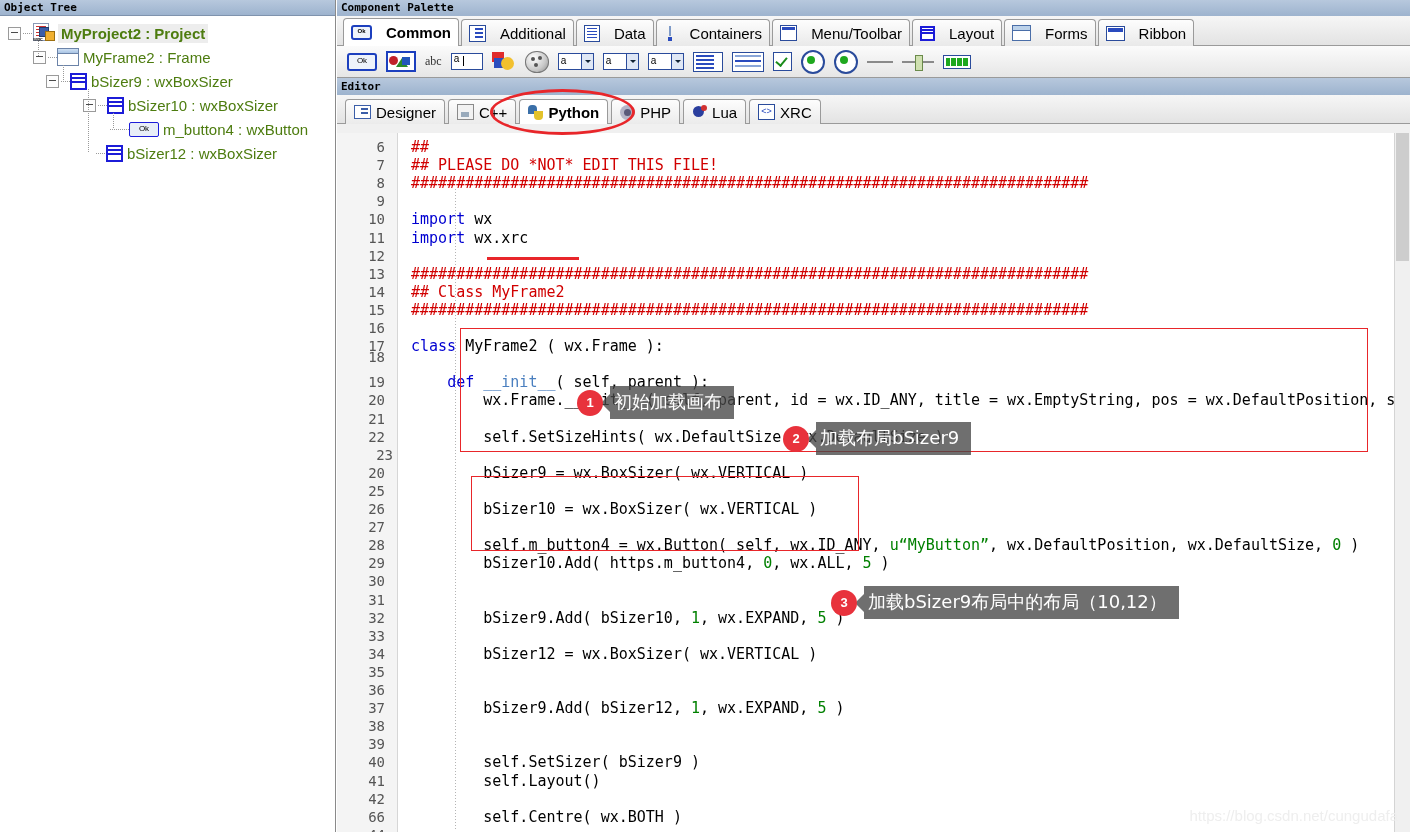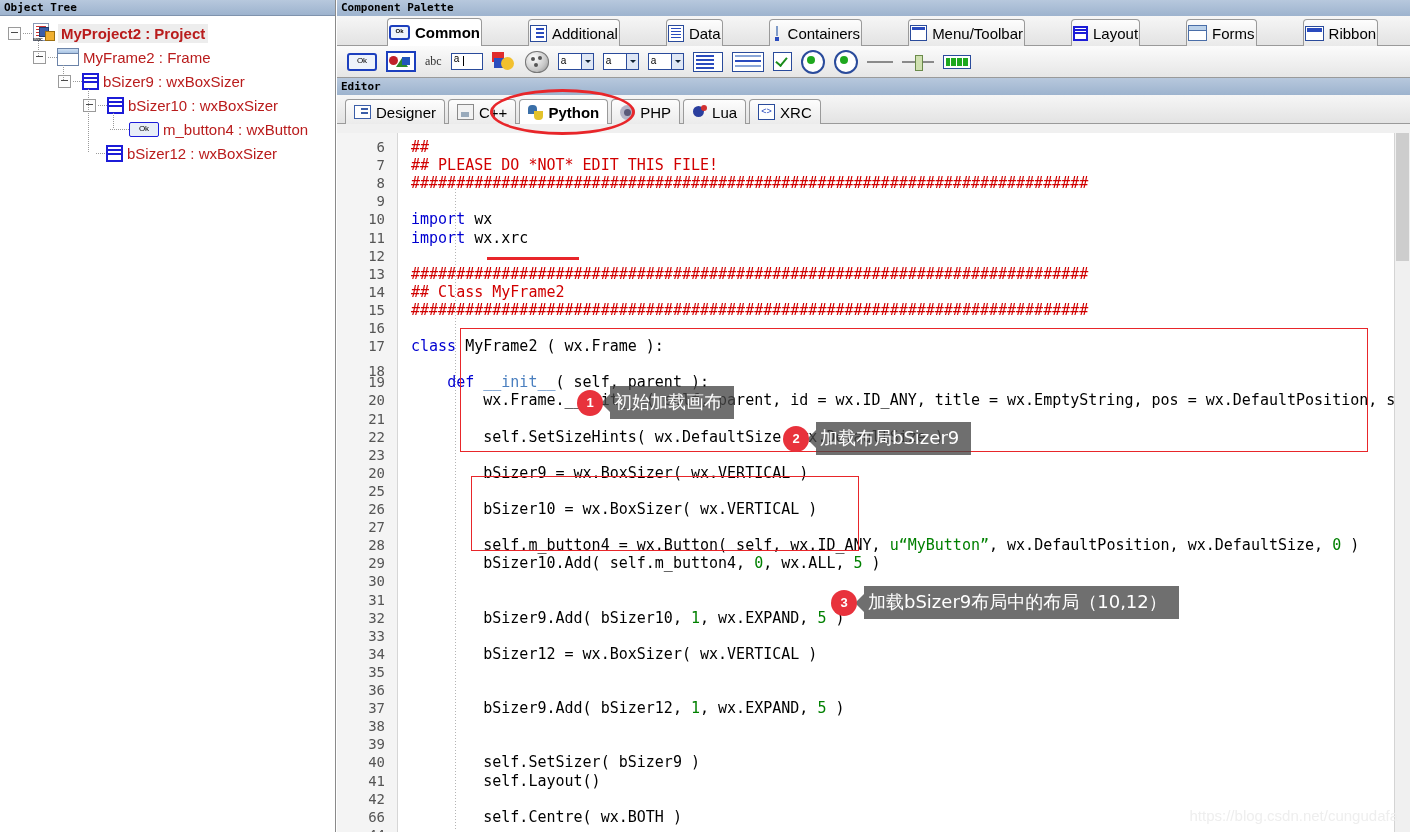--- a/index.html
+++ b/index.html
@@ -36,21 +36,21 @@
   }
   .tree-expander:before{
     content:"";position:absolute;left:2px;right:2px;top:4px;height:1px;background:#4a4a4a;
   }
   .dotted-h{
     width:9px;height:1px;flex:0 0 auto;
     background-image:linear-gradient(to right,#9a9a9a 50%,transparent 50%);
     background-size:2px 1px;
   }
   .tree-label{
-    font-size:15px;color:#b91c1c;margin-left:4px;letter-spacing:0px;
+    font-size:15px;color:#4d7c0f;margin-left:4px;letter-spacing:0px;
   }
   .tree-label.root{font-weight:bold;background:#ededed;padding:1px 3px;}
   
   .ic{flex:0 0 auto;display:inline-block;position:relative;}
   .ic-project{width:22px;height:20px;}
   .ic-project .p1{position:absolute;left:1px;top:0;width:14px;height:16px;background:#fff;border:1px solid #8a98b5;}
   .ic-project .p1 i{position:absolute;left:2px;top:2px;right:2px;height:1px;background:#c33;box-shadow:0 3px 0 #c33,0 6px 0 #c33,0 9px 0 #c33;}
   .ic-project .p2{position:absolute;left:7px;top:4px;width:8px;height:8px;background:#3b5ea8;border:1px solid #203a6d;}
   .ic-project .p3{position:absolute;left:13px;top:8px;width:8px;height:8px;background:#f0b030;border:1px solid #9c6f10;}
   .ic-project .wxr{position:absolute;left:1px;top:13px;font-size:5px;font-weight:bold;color:#333;letter-spacing:-0.5px;font-family:"Liberation Sans",sans-serif;}
@@ -69,26 +69,26 @@
     background:linear-gradient(to bottom,#b7c8dd 0%,#9db3ce 100%);
     font-family:"DejaVu Sans Mono","Liberation Mono",monospace;
     font-size:11px;font-weight:bold;color:#000;padding-left:4px;box-sizing:border-box;
   }
   #palette-tabs{
     height:30px;display:flex;align-items:flex-end;
     background:linear-gradient(to bottom,#f6f6f6,#e3e3e3);
     padding-left:6px;border-bottom:1px solid #9a9a9a;box-sizing:border-box;
   }
   .ptab{
-    height:27px;display:flex;align-items:center;gap:5px;
-    padding:0 1px;margin-right:2px;
+    height:27px;display:flex;align-items:center;gap:14px;
+    padding:0 7px;margin-right:2px;
     border:1px solid #9a9a9a;border-bottom:none;
     border-radius:4px 4px 0 0;
     background:linear-gradient(to bottom,#fdfdfd,#e9e9e9);
-    font-size:15px;color:#000;box-sizing:border-box;position:relative;top:1px;margin-left:44px;
+    font-size:15px;color:#000;box-sizing:border-box;position:relative;top:1px;
   }
   .ptab.active{background:#ffffff;font-weight:bold;top:1px;height:28px;}
   #palette-toolbar{
     height:32px;display:flex;align-items:center;gap:9px;padding-left:10px;
     background:linear-gradient(to bottom,#fbfbfb,#e6e6e6);
     border-bottom:1px solid #9a9a9a;box-sizing:border-box;
   }
   #editor-caption{
     height:17px;line-height:17px;
     background:linear-gradient(to bottom,#b7c8dd 0%,#9db3ce 100%);
@@ -266,21 +266,21 @@
 
     <div class="tree-row" style="padding-left:33px;">
       <span class="tree-expander"></span>
       <span class="dotted-h"></span>
       <span class="ic ic-frame">
           <i></i>
         </span>
       <span class="tree-label">MyFrame2 : Frame</span>
     </div>
 
-    <div class="tree-row" style="padding-left:58px;">
+    <div class="tree-row" style="padding-left:46px;">
       <span class="tree-expander"></span>
       <span class="dotted-h"></span>
       <span class="ic ic-sizer">
           <i></i>
           <i></i>
         </span>
       <span class="tree-label">bSizer9 : wxBoxSizer</span>
     </div>
 
     <div class="tree-row" style="padding-left:83px;">
@@ -478,32 +478,32 @@
         <div class="code-line" style="top: 41.2px;"><span class="ln">8</span><span class="ct"><span class="k-comment">###########################################################################</span></span></div>
         <div class="code-line" style="top: 59.3px;"><span class="ln">9</span><span class="ct"></span></div>
         <div class="code-line" style="top: 77.4px;"><span class="ln">10</span><span class="ct"><span class="k-kw">import</span><span> wx</span></span></div>
         <div class="code-line" style="top: 95.5px;"><span class="ln">11</span><span class="ct"><span class="k-kw">import</span><span> wx.xrc</span></span></div>
         <div class="code-line" style="top: 113.6px;"><span class="ln">12</span><span class="ct"></span></div>
         <div class="code-line" style="top: 131.7px;"><span class="ln">13</span><span class="ct"><span class="k-comment">###########################################################################</span></span></div>
         <div class="code-line" style="top: 149.8px;"><span class="ln">14</span><span class="ct"><span class="k-comment">## Class MyFrame2</span></span></div>
         <div class="code-line" style="top: 167.9px;"><span class="ln">15</span><span class="ct"><span class="k-comment">###########################################################################</span></span></div>
         <div class="code-line" style="top: 186px;"><span class="ln">16</span><span class="ct"></span></div>
         <div class="code-line" style="top: 204.1px;"><span class="ln">17</span><span class="ct"><span class="k-kw">class</span><span> MyFrame2 ( wx.Frame ):</span></span></div>
-        <div class="code-line" style="top: 229px;"><span class="ln">18</span><span class="ct"></span></div>
+        <div class="code-line" style="top: 215px;"><span class="ln">18</span><span class="ct"></span></div>
         <div class="code-line" style="top: 240.3px;"><span class="ln">19</span><span class="ct"><span>    </span><span class="k-kw">def</span><span> </span><span class="k-fn">__init__</span><span>( self, parent ):</span></span></div>
         <div class="code-line" style="top: 258.4px;"><span class="ln">20</span><span class="ct"><span>        wx.Frame.__init__ ( self, parent, id = wx.ID_ANY, title = wx.EmptyString, pos = wx.DefaultPosition, si</span></span></div>
         <div class="code-line" style="top: 276.5px;"><span class="ln">21</span><span class="ct"></span></div>
         <div class="code-line" style="top: 294.6px;"><span class="ln">22</span><span class="ct"><span>        self.SetSizeHints( wx.DefaultSize, wx.DefaultSize )</span></span></div>
-        <div class="code-line" style="top: 312.7px;"><span class="ln">23</span><span class="ct"></span></div>
+        <div class="code-line" style="top: 312.7px; margin-left: 8px;"><span class="ln">23</span><span class="ct"></span></div>
         <div class="code-line" style="top: 330.8px;"><span class="ln">20</span><span class="ct"><span>        bSizer9 = wx.BoxSizer( wx.VERTICAL )</span></span></div>
         <div class="code-line" style="top: 348.9px;"><span class="ln">25</span><span class="ct"></span></div>
         <div class="code-line" style="top: 367px;"><span class="ln">26</span><span class="ct"><span>        bSizer10 = wx.BoxSizer( wx.VERTICAL )</span></span></div>
         <div class="code-line" style="top: 385.1px;"><span class="ln">27</span><span class="ct"></span></div>
         <div class="code-line" style="top: 403.2px; padding-left: 12px;"><span class="ln">28</span><span class="ct"><span>        self.m_button4 = wx.Button( self, wx.ID_ANY, </span><span class="k-str">u“MyButton”</span><span>, wx.DefaultPosition, wx.DefaultSize, </span><span class="k-num">0</span><span> )</span></span></div>
-        <div class="code-line" style="top: 421.3px;"><span class="ln">29</span><span class="ct"><span>        bSizer10.Add( self.m_button4, </span><span class="k-num">0</span><span>, wx.ALL, </span><span class="k-num">5</span><span> )</span></span></div>
+        <div class="code-line" style="top: 421.3px;"><span class="ln">29</span><span class="ct"><span>        bSizer10.Add( https.m_button4, </span><span class="k-num">0</span><span>, wx.ALL, </span><span class="k-num">5</span><span> )</span></span></div>
         <div class="code-line" style="top: 439.4px;"><span class="ln">30</span><span class="ct"></span></div>
         <div class="code-line" style="top: 457.5px;"><span class="ln">31</span><span class="ct"></span></div>
         <div class="code-line" style="top: 475.6px;"><span class="ln">32</span><span class="ct"><span>        bSizer9.Add( bSizer10, </span><span class="k-num">1</span><span>, wx.EXPAND, </span><span class="k-num">5</span><span> )</span></span></div>
         <div class="code-line" style="top: 493.7px;"><span class="ln">33</span><span class="ct"></span></div>
         <div class="code-line" style="top: 511.8px;"><span class="ln">34</span><span class="ct"><span>        bSizer12 = wx.BoxSizer( wx.VERTICAL )</span></span></div>
         <div class="code-line" style="top: 529.9px;"><span class="ln">35</span><span class="ct"></span></div>
         <div class="code-line" style="top: 548px;"><span class="ln">36</span><span class="ct"></span></div>
         <div class="code-line" style="top: 566.1px;"><span class="ln">37</span><span class="ct"><span>        bSizer9.Add( bSizer12, </span><span class="k-num">1</span><span>, wx.EXPAND, </span><span class="k-num">5</span><span> )</span></span></div>
         <div class="code-line" style="top: 584.2px;"><span class="ln">38</span><span class="ct"></span></div>
         <div class="code-line" style="top: 602.3px;"><span class="ln">39</span><span class="ct"></span></div>

